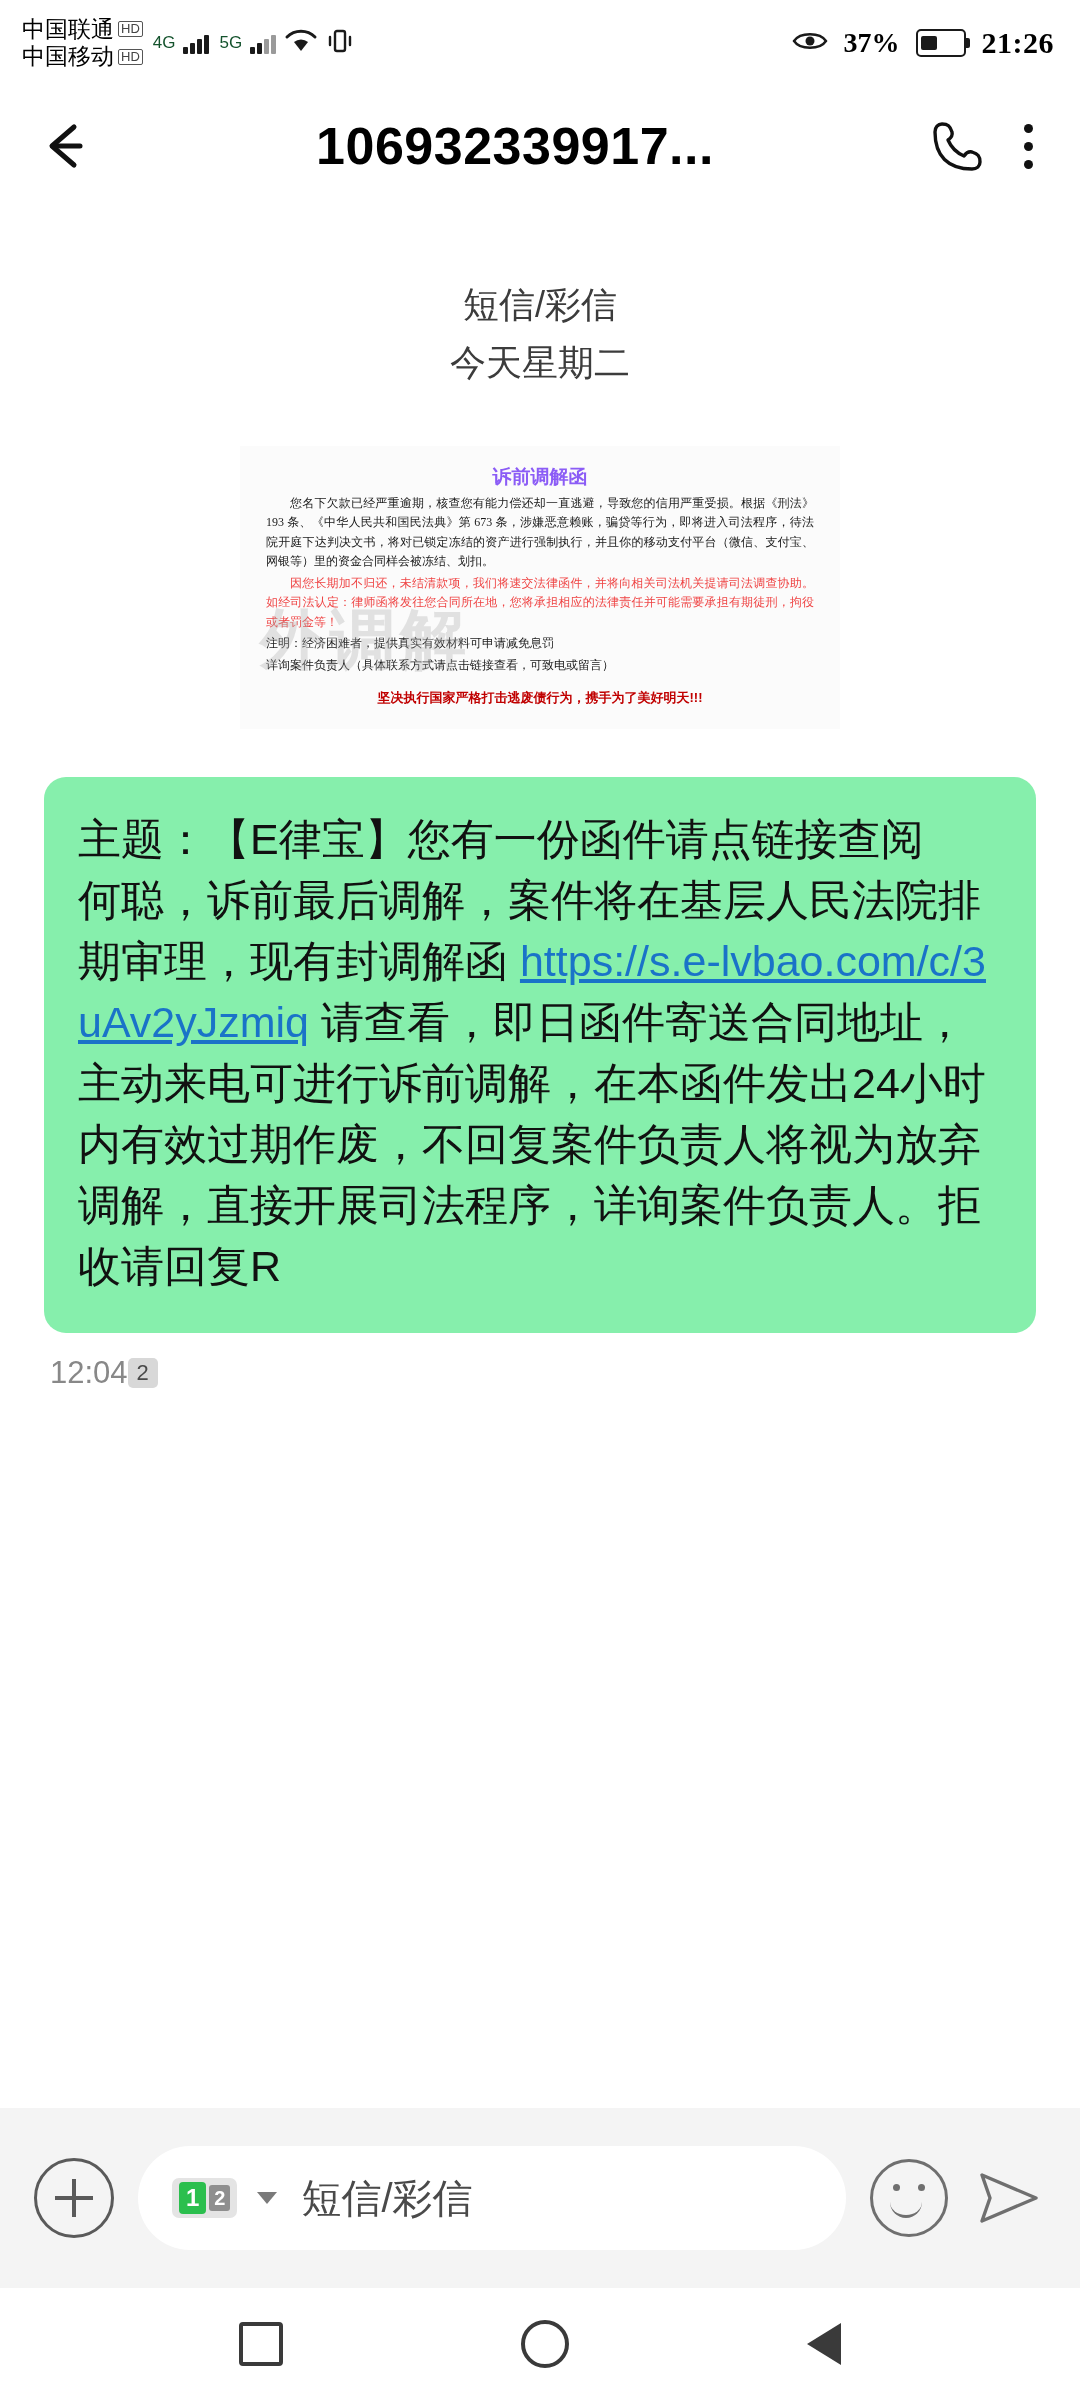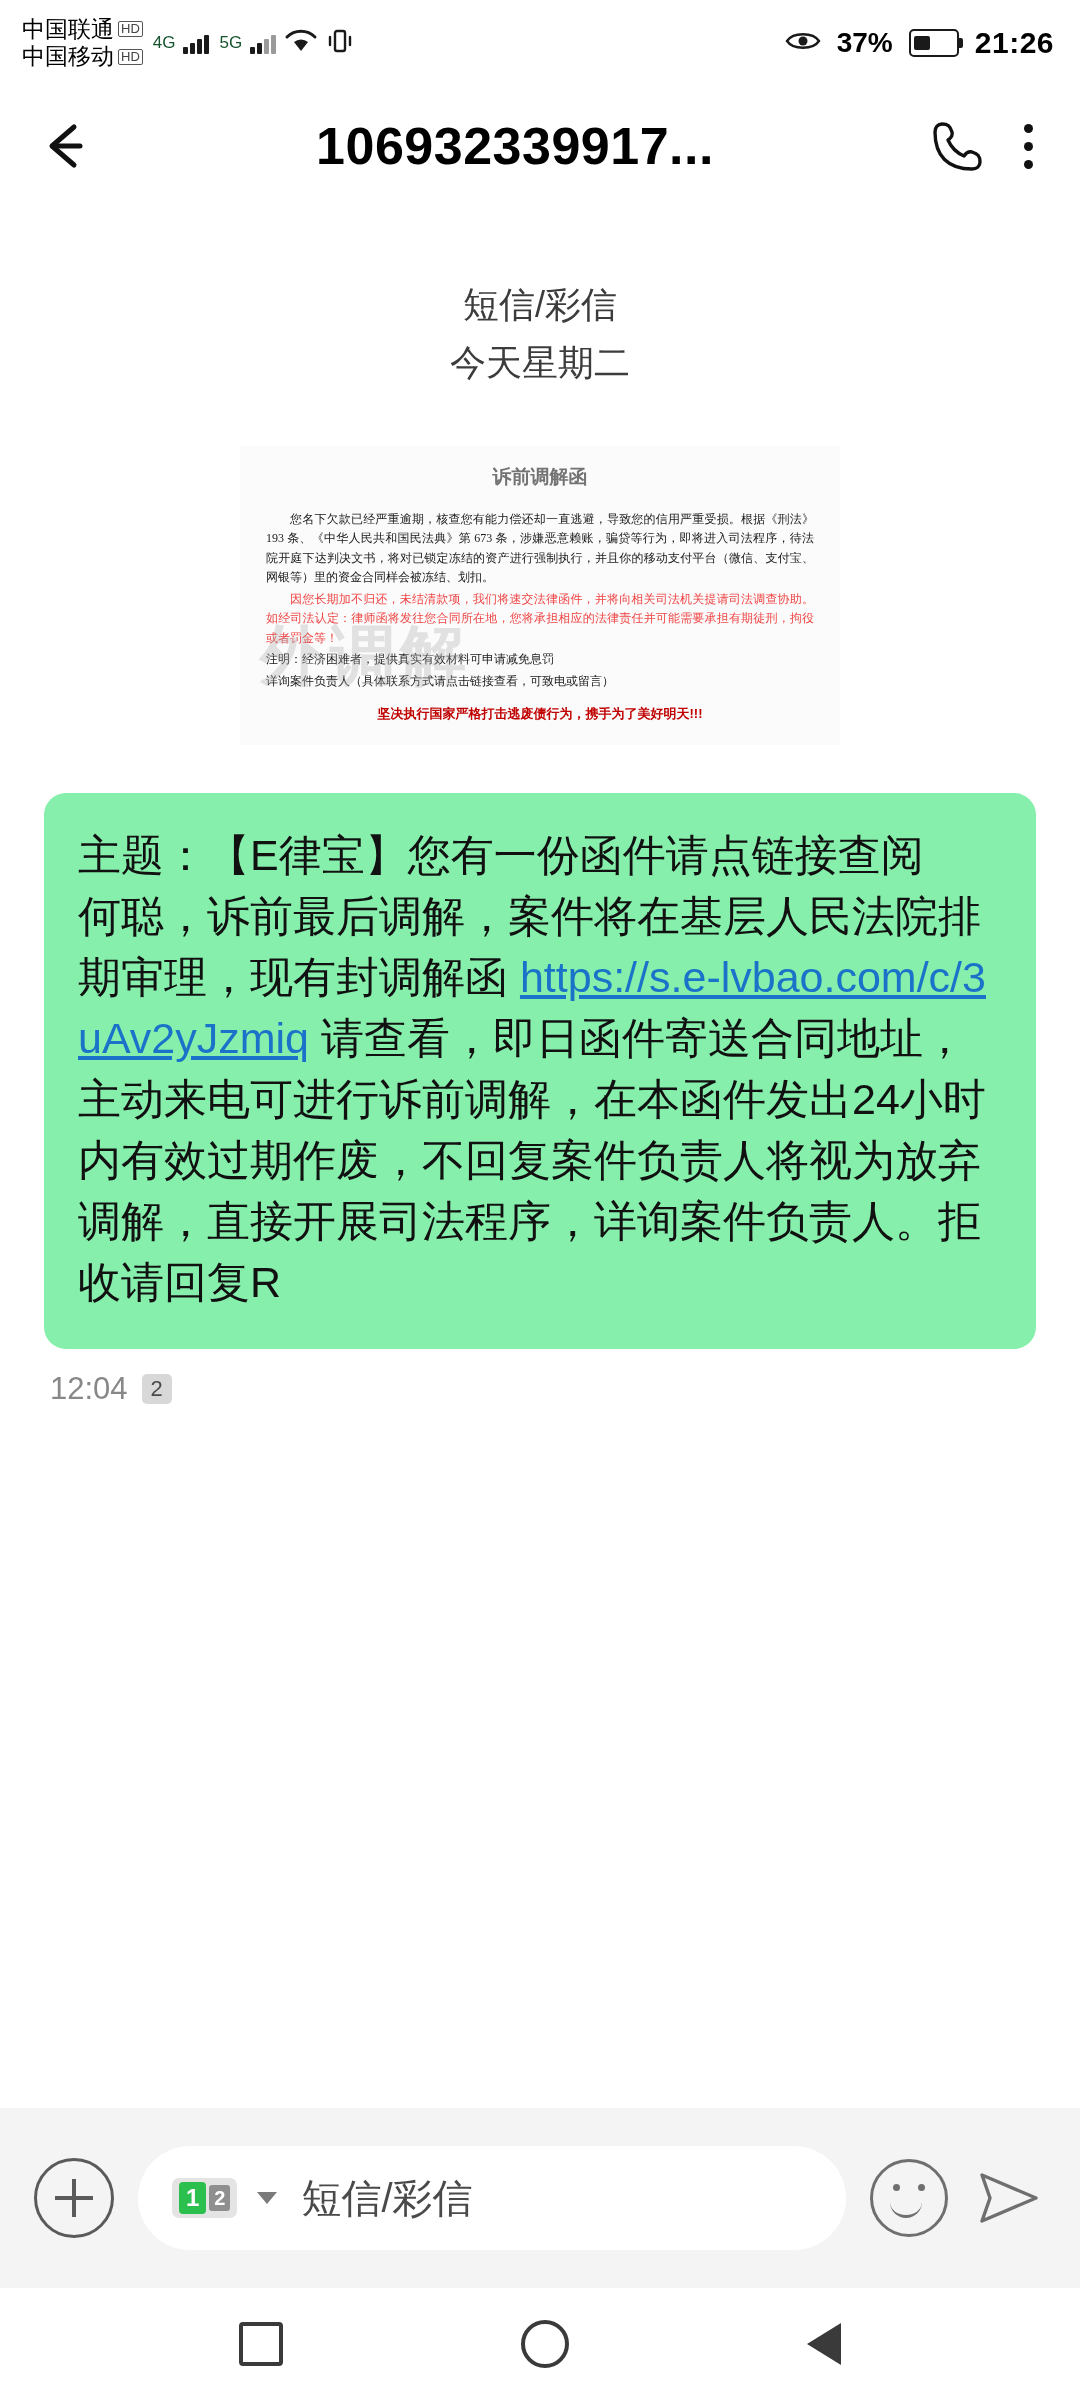--- a/index.html
+++ b/index.html
@@ -83,20 +83,21 @@
   .bars i:nth-child(3) { height: 15px; }
   .bars i:nth-child(4) { height: 19px; }
   .bars.dim i { background: #9a9a9a; }
   .bars.dim i:nth-child(1),
   .bars.dim i:nth-child(2) { background: #1a1a1a; }
 
   .sb-right {
     display: flex;
     align-items: center;
     gap: 16px;
+    font-family: Liberation Serif, serif;
   }
   .battery-pct {
     font-size: 28px;
     font-weight: bold;
   }
   .battery {
     width: 46px;
     height: 24px;
     border: 2px solid #1a1a1a;
     border-radius: 5px;
@@ -190,24 +191,24 @@
   .mms-card {
     margin: 54px auto 0;
     width: 600px;
     background: #fbfbfb;
     position: relative;
     padding: 18px 26px 22px;
     box-sizing: border-box;
   }
   .mms-title {
     text-align: center;
-    color: #737373;
+    color: #8b5cf6;
     font-weight: bold;
     font-size: 19px;
-    margin-bottom: 20px;
+    margin-bottom: 4px;
     font-family: "Liberation Serif", serif;
   }
   .mms-body {
     font-size: 12px;
     line-height: 1.62;
     color: #1a1a1a;
     font-family: "Liberation Serif", serif;
     text-align: justify;
   }
   .mms-body p { margin: 0 0 2px; text-indent: 2em; }
@@ -243,21 +244,20 @@
     color: #111;
     word-break: break-all;
   }
   .bubble .link {
     color: #1a73c8;
     text-decoration: underline;
   }
   .msg-meta {
     display: flex;
     align-items: center;
-    gap: 14px;
     margin-top: 22px;
     padding-left: 6px;
   }
   .msg-time {
     font-size: 31px;
     color: #888;
   }
   .msg-count {
     background: #d8d8d8;
     color: #4a4a4a;

